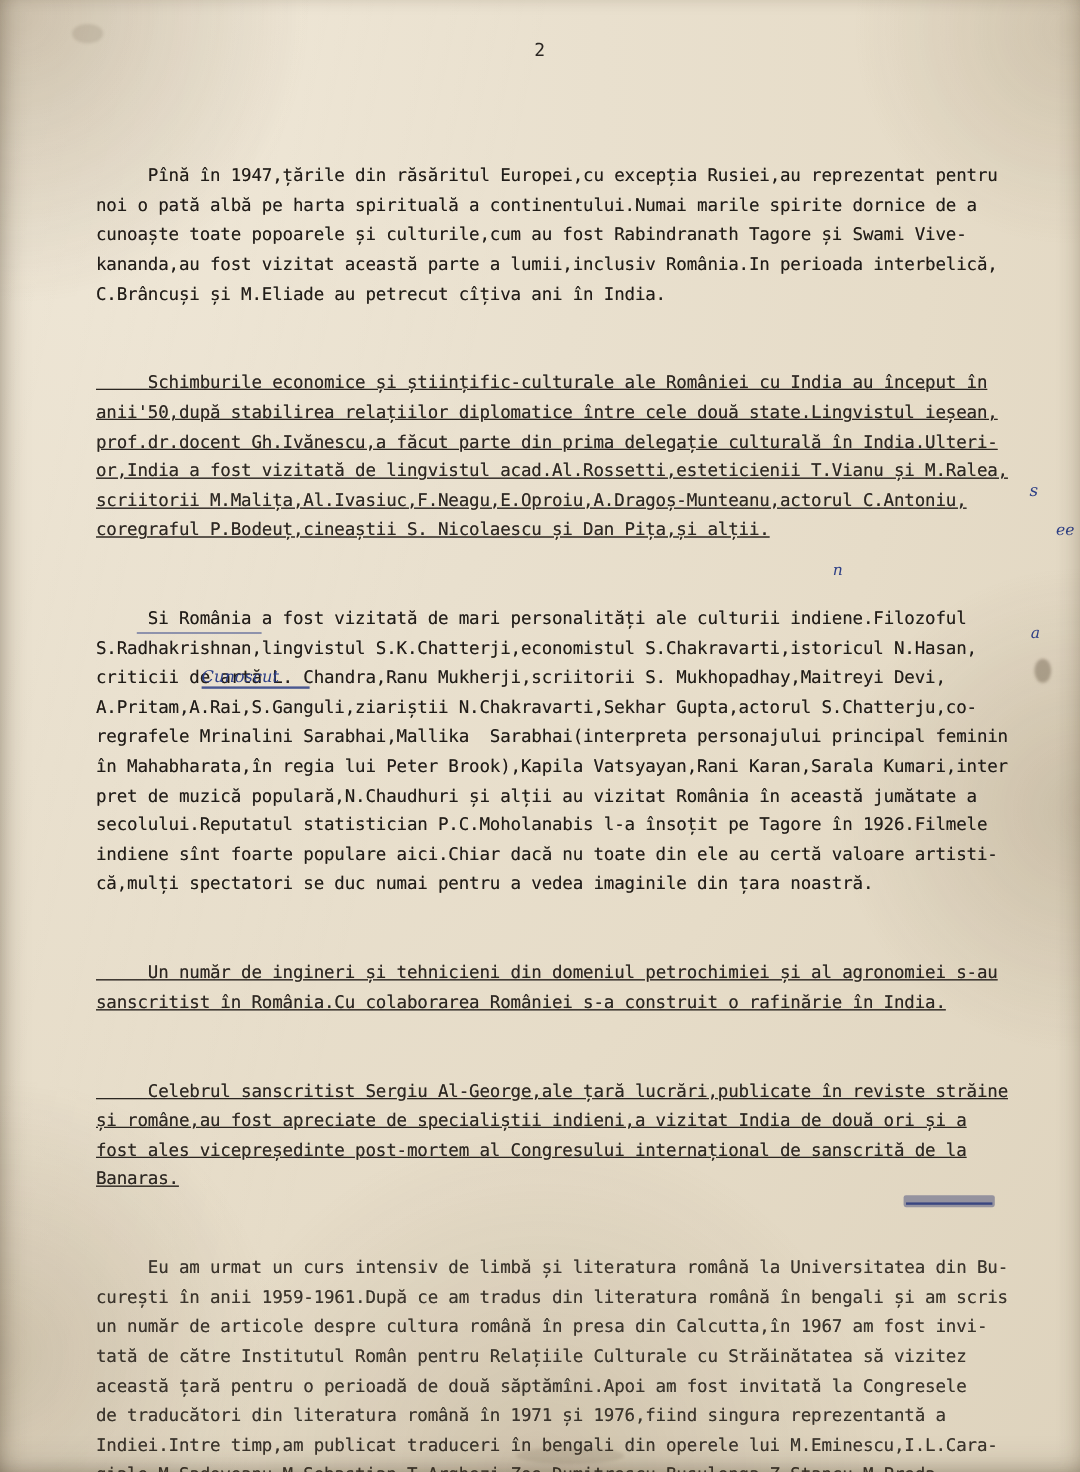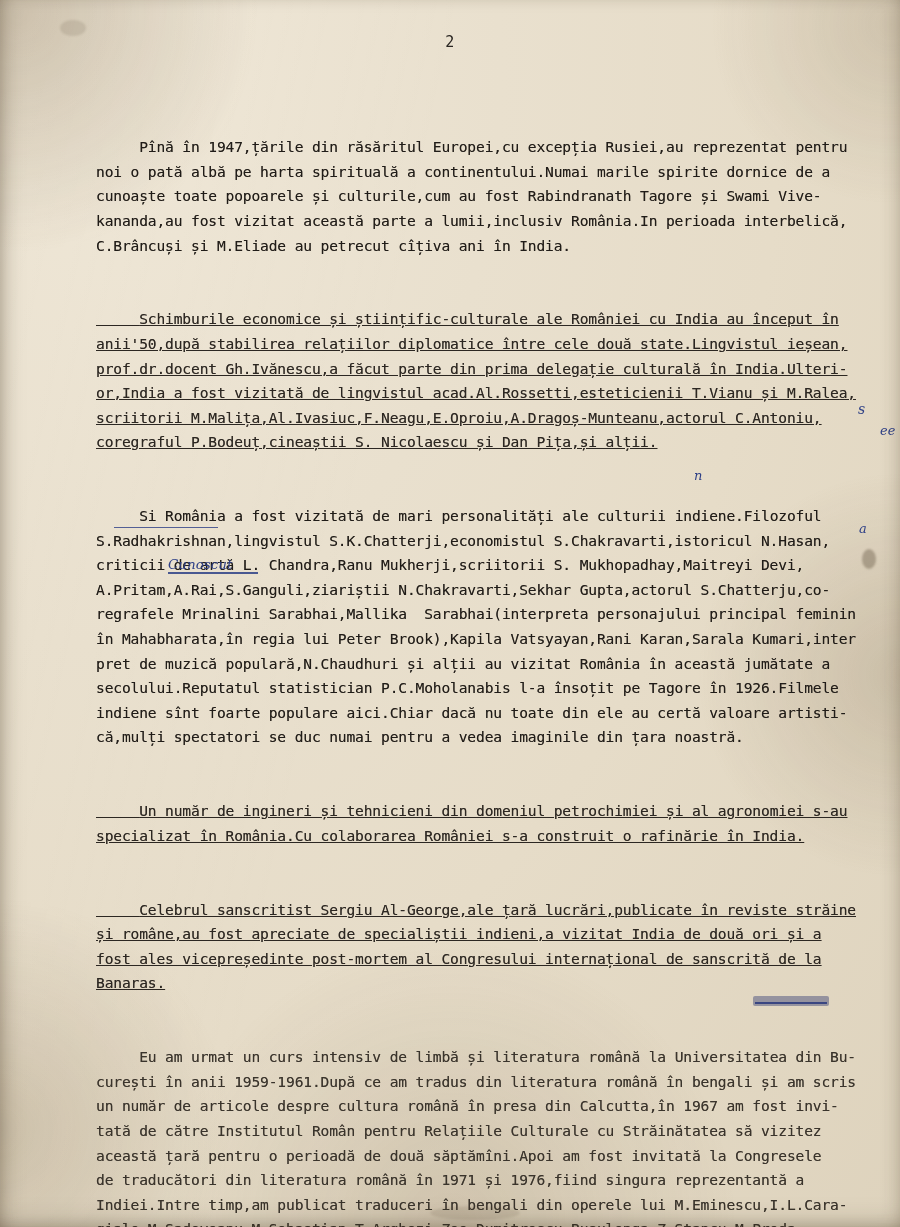--- a/index.html
+++ b/index.html
@@ -60,21 +60,21 @@
     left: 80px;
     width: 790px;
     font-size: 14.6px;
     line-height: 24.6px;
     letter-spacing: -0.15px;
     white-space: pre-wrap;
     color: #241f1b;
     text-shadow: 0 0 .4px rgba(40,32,25,.55);
   }
   .para {
-    margin: 0 0 0 16px;
+    margin: 0 0 0 0;
     white-space: pre-wrap;
   }
   .para + .para { margin-top: 0; }
 
   
   .ink-dark { color: #201c18; }
   .ink-mid  { color: #2c2722; text-decoration: underline; }
   .ink-light{ color: #3a342c; }
 
   
@@ -138,21 +138,21 @@
 S.Radhakrishnan,lingvistul S.K.Chatterji,economistul S.Chakravarti,istoricul N.Hasan,
 criticii de artă L. Chandra,Ranu Mukherji,scriitorii S. Mukhopadhay,Maitreyi Devi,
 A.Pritam,A.Rai,S.Ganguli,ziariștii N.Chakravarti,Sekhar Gupta,actorul S.Chatterju,co-
 regrafele Mrinalini Sarabhai,Mallika  Sarabhai(interpreta personajului principal feminin
 în Mahabharata,în regia lui Peter Brook),Kapila Vatsyayan,Rani Karan,Sarala Kumari,inter
 pret de muzică populară,N.Chaudhuri și alții au vizitat România în această jumătate a
 secolului.Reputatul statistician P.C.Moholanabis l-a însoțit pe Tagore în 1926.Filmele
 indiene sînt foarte populare aici.Chiar dacă nu toate din ele au certă valoare artisti-
 că,mulți spectatori se duc numai pentru a vedea imaginile din țara noastră.</p>
     <p class="para ink-mid">     Un număr de ingineri și tehnicieni din domeniul petrochimiei și al agronomiei s-au
-specializat în România.Cu colaborarea României s-a construit o rafinărie în India.</p>
+sanscritist în România.Cu colaborarea României s-a construit o rafinărie în India.</p>
     <p class="para ink-mid">     Celebrul sanscritist Sergiu Al-George,ale țară lucrări,publicate în reviste străine
 și române,au fost apreciate de specialiștii indieni,a vizitat India de două ori și a
 fost ales vicepreședinte post-mortem al Congresului internațional de sanscrită de la
 Banaras.</p>
     <p class="para ink-light">     Eu am urmat un curs intensiv de limbă și literatura română la Universitatea din Bu-
 curești în anii 1959-1961.După ce am tradus din literatura română în bengali și am scris
 un număr de articole despre cultura română în presa din Calcutta,în 1967 am fost invi-
 tată de către Institutul Român pentru Relațiile Culturale cu Străinătatea să vizitez
 această țară pentru o perioadă de două săptămîni.Apoi am fost invitată la Congresele
 de traducători din literatura română în 1971 și 1976,fiind singura reprezentantă a
@@ -160,21 +160,21 @@
 giale,M.Sadoveanu,M.Sebastian,T.Arghezi,Zoe Dumitrescu-Bușulenga,Z.Stancu,M.Preda,
 M.Sorescu și alții,fie în volume,fie în reviste.Piesele românești au fost prezentate
 pe scena Calcuttei,unele fiind chiar radio-difuzate.Jurnalul meu de călătorie în România
 s-a bucurat de apreciere criticii indiene,fiind recenzat,printre alții,de cunoscutul
 istoric P.C.Gupta,vice-cancelar al Universității Jadavpur din Calcutta.Eram mereu in-
 vitată de universități,școli,asociații culturale și la radio să vorbesc despre diferite</p>
   </div>
 
   <span class="annot" style="left:694px; top:468px; font-size:13px;">n</span>
   <span class="annot" style="left:858px; top:401px; font-size:14px;">s</span>
-  <span class="annot" style="left:880px; top:423px; font-size:13px;">ee</span>
+  <span class="annot" style="left:880px; top:435px; font-size:13px;">ee</span>
   <span class="annot" style="left:168px; top:556px; font-size:13.5px;">Cunoscut</span>
   <span class="annot" style="left:859px; top:521px; font-size:13px;">a</span>
 
   <div class="underline-ink" style="left:114px; top:527px; width:104px;"></div>
   <div class="strike" style="left:168px; top:572px; width:90px;"></div>
   <div class="strike" style="left:755px; top:1002px; width:72px;"></div>
   <div class="smudge" style="left:753px; top:996px; width:76px; height:10px; opacity:.75;"></div>
 
   <div class="blot" style="left:862px; top:549px; width:14px; height:20px;"></div>
   <div class="blot" style="left:60px; top:20px; width:26px; height:16px; opacity:.4;"></div>

